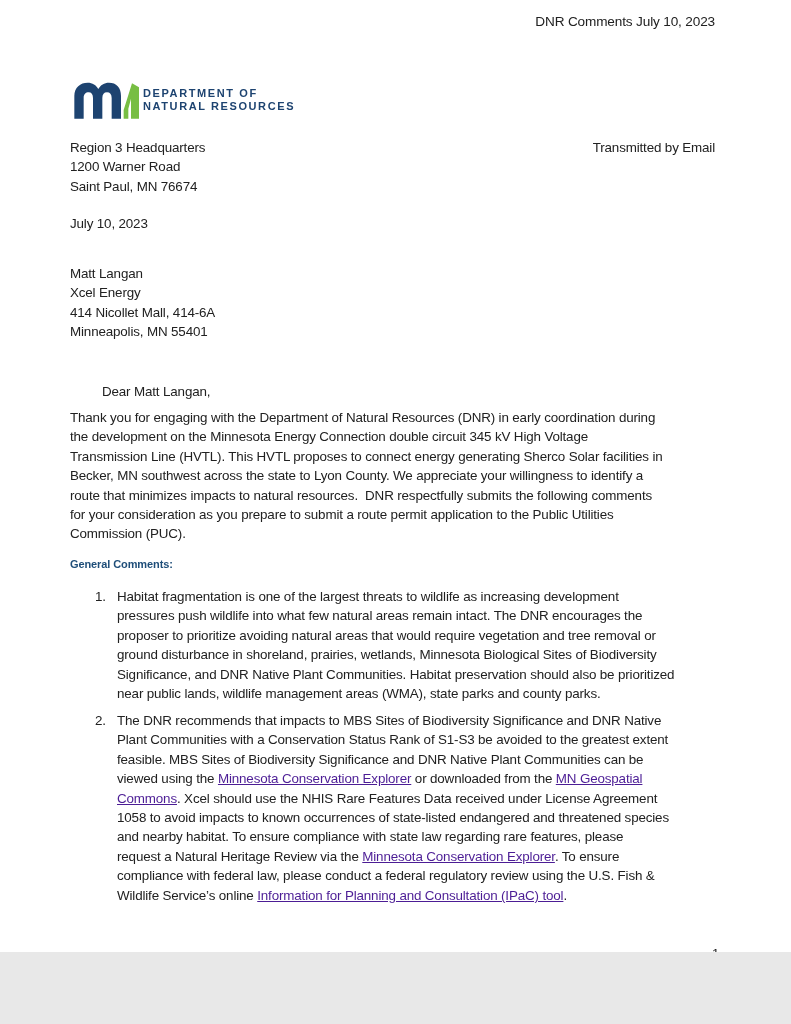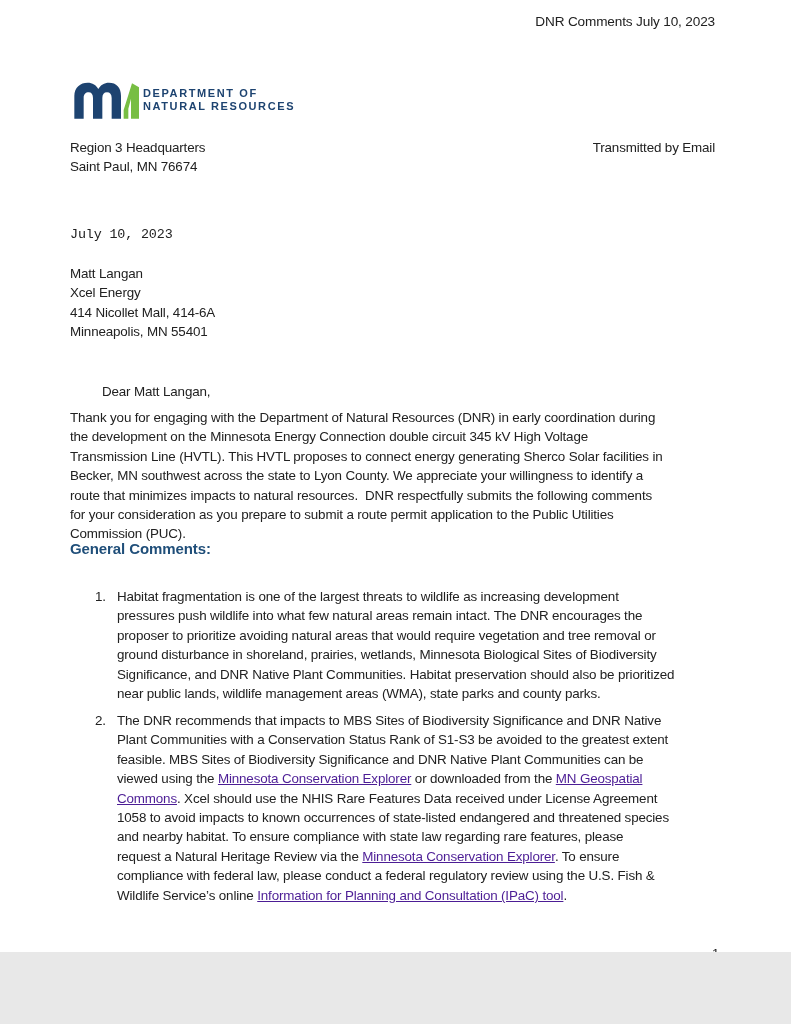--- a/index.html
+++ b/index.html
@@ -42,34 +42,34 @@
   }
 
   .sender-row {
     top: 138px;
     left: 70px;
     right: 76px;
     display: flex;
     justify-content: space-between;
     align-items: flex-start;
   }
-  .date-line { top: 225px; left: 70px; font-family: Liberation Mono, monospace; }
+  .date-line { top: 214px; left: 70px; }
   .recipient { top: 264px; left: 70px; }
   .salutation { top: 382px; left: 70px; margin-left: 32px; }
 
   .intro {
     top: 408px;
     left: 70px;
     width: 676px;
   }
 
   .section-heading {
-    top: 539px;
+    top: 555px;
     left: 70px;
-    font-size: 15px;
+    font-size: 11px;
     font-weight: 700;
     color: #1f4e79;
     letter-spacing: -0.1px;
   }
 
   .comment { left: 95px; display: flex; }
   .comment-1 { top: 587px; }
   .comment-2 { top: 711px; }
   .comment-number { width: 22px; flex: none; }
   .comment-text { width: 640px; }
@@ -96,20 +96,21 @@
     </svg>
     <div class="wordmark">
       <div>DEPARTMENT OF</div>
       <div>NATURAL RESOURCES</div>
     </div>
   </div>
 
   <div class="abs sender-row">
     <div>
       <div>Region 3 Headquarters</div>
+      <div>1200 Warner Road</div>
       <div>Saint Paul, MN 76674</div>
     </div>
     <div>Transmitted by Email</div>
   </div>
 
   <div class="abs date-line">July 10, 2023</div>
 
   <div class="abs recipient">
     <div>Matt Langan</div>
     <div>Xcel Energy</div>

